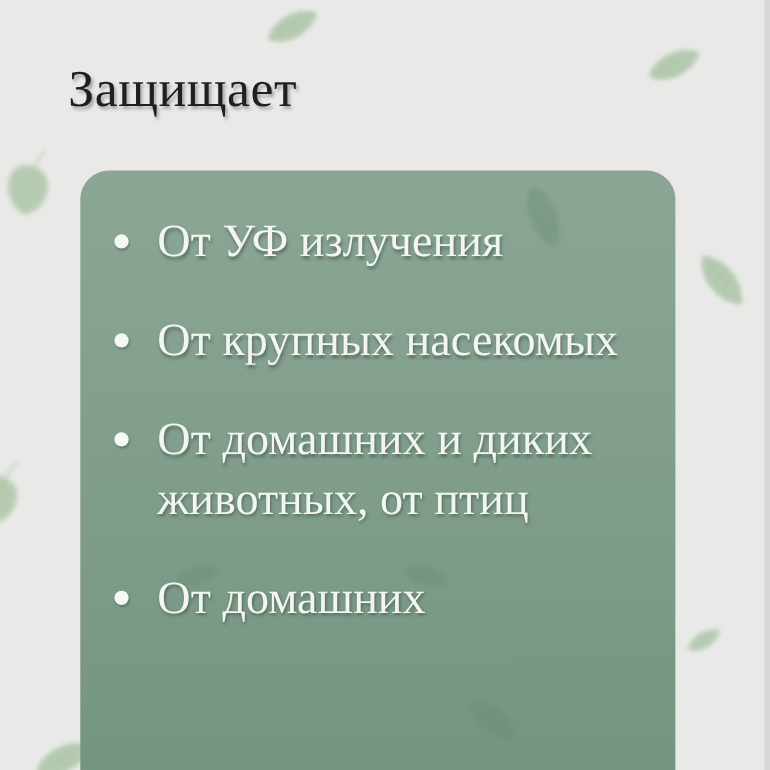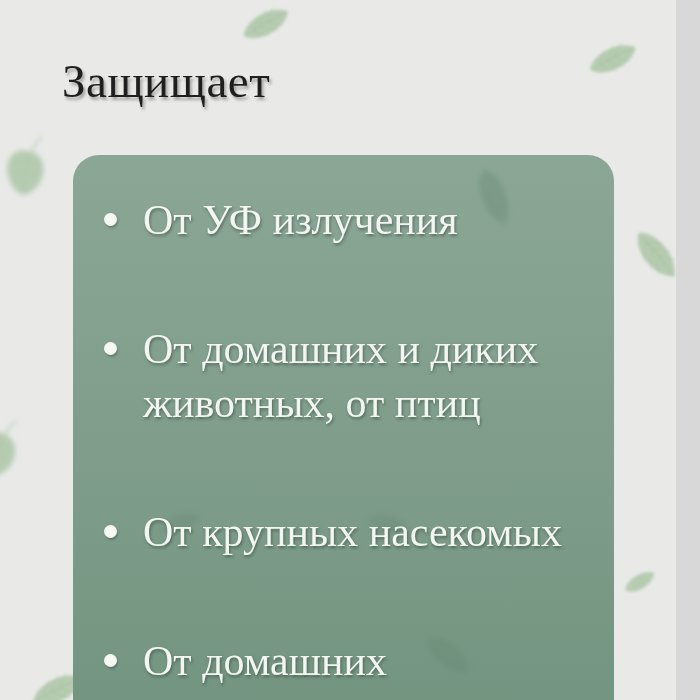--- a/index.html
+++ b/index.html
@@ -2,40 +2,41 @@
 <html style="--background: #E9EAE8; --title-text: #1F1F1F; --card-gradient-top: #8BA695; --card-gradient-bottom: #72947F; --card-text: #F3F5F0; --bullet-dot: #F6F8F3; --leaf-light: #AEC7A8; --leaf-dark: #5D806C;"><head>
 <meta charset="utf-8">
 <style>
   html,body{margin:0;padding:0;background:#d8d8d8;}
   .page{
     position:relative;
     width:676px;height:700px;
     overflow:hidden;
     background:var(--background,#E9EAE8);
     font-family:"Liberation Serif","DejaVu Serif",serif;
+    padding-left:19px;
   }
   .title{
     position:absolute;left:62px;top:54px;margin:0;
     font-size:47px;font-weight:400;letter-spacing:0.5px;
     color:var(--title-text,#1F1F1F);
     text-shadow:2px 3px 3px rgba(0,0,0,0.30);
     z-index:2;
   }
   .card{
     position:absolute;left:73px;top:155px;
     width:541px;height:580px;
     border-radius:26px;
     background:linear-gradient(180deg,var(--card-gradient-top,#8BA695) 0%,#819E8C 45%,var(--card-gradient-bottom,#72947F) 100%);
     z-index:2;
   }
   .list{
     position:relative;z-index:3;
     list-style:none;margin:0;
     padding:38px 48px 0 0;
-    display:flex;flex-direction:column;gap:75px;
+    display:flex;flex-direction:column;gap:36px;
   }
   .item{display:flex;align-items:flex-start;}
   .dot{
     flex:0 0 13px;width:13px;height:13px;border-radius:50%;
     background:var(--bullet-dot,#F6F8F3);
     margin:20px 26px 0 31px;
     box-shadow:1px 2px 2px rgba(30,50,40,0.30);
   }
   .text{
     font-size:42px;line-height:54px;
@@ -124,25 +125,25 @@
         <use href="#leafVein"></use>
       </svg>
 
     <ul class="list">
       <li class="item">
         <span class="dot"></span>
         <span class="text">От УФ излучения</span>
       </li>
       <li class="item">
         <span class="dot"></span>
-        <span class="text">От домашних и диких животных, от птиц</span>
+        <span class="text">От крупных насекомых</span>
       </li>
       <li class="item">
         <span class="dot"></span>
-        <span class="text">От крупных насекомых</span>
+        <span class="text">От домашних и диких животных, от птиц</span>
       </li>
       <li class="item">
         <span class="dot"></span>
         <span class="text">От домашних</span>
       </li>
     </ul>
   </div>
 
 </div>
 

